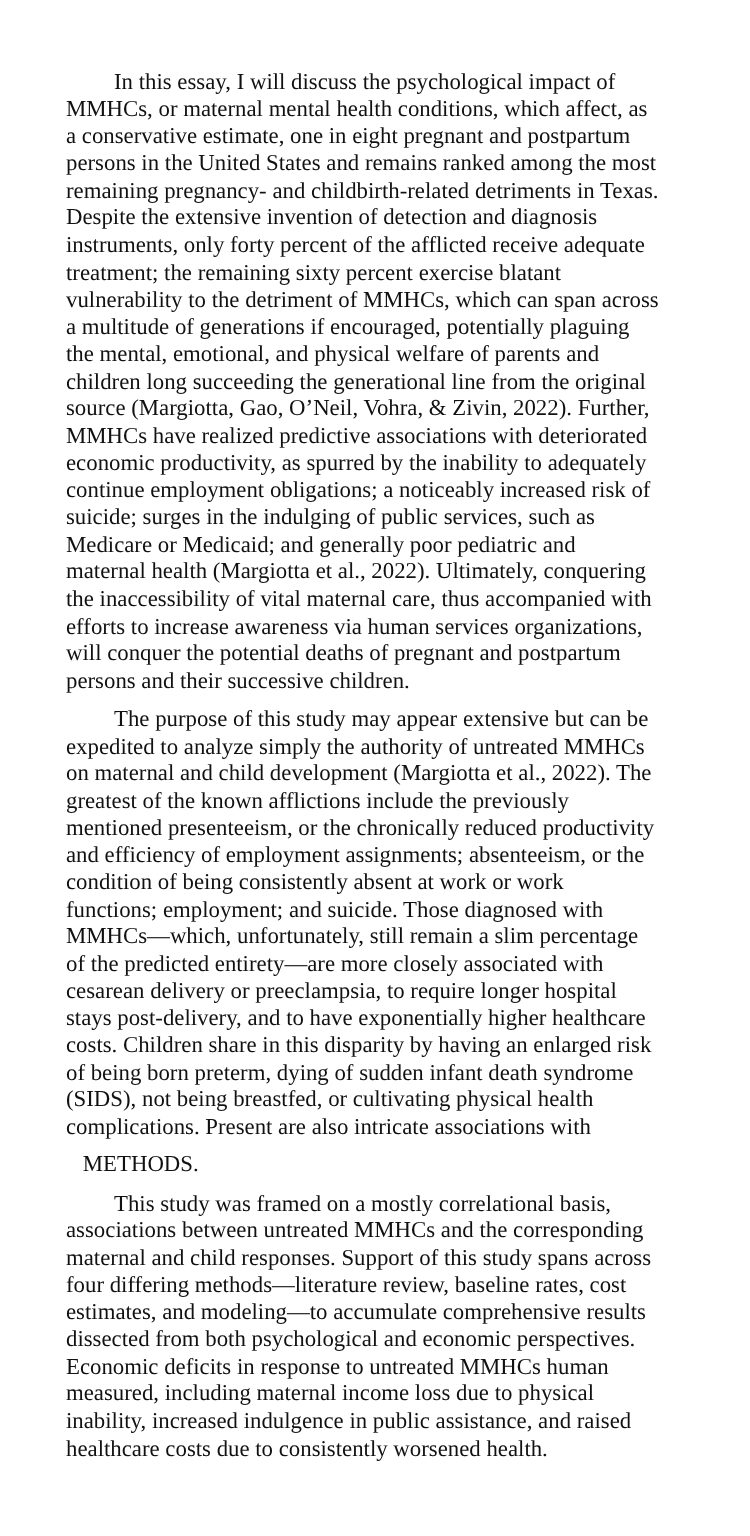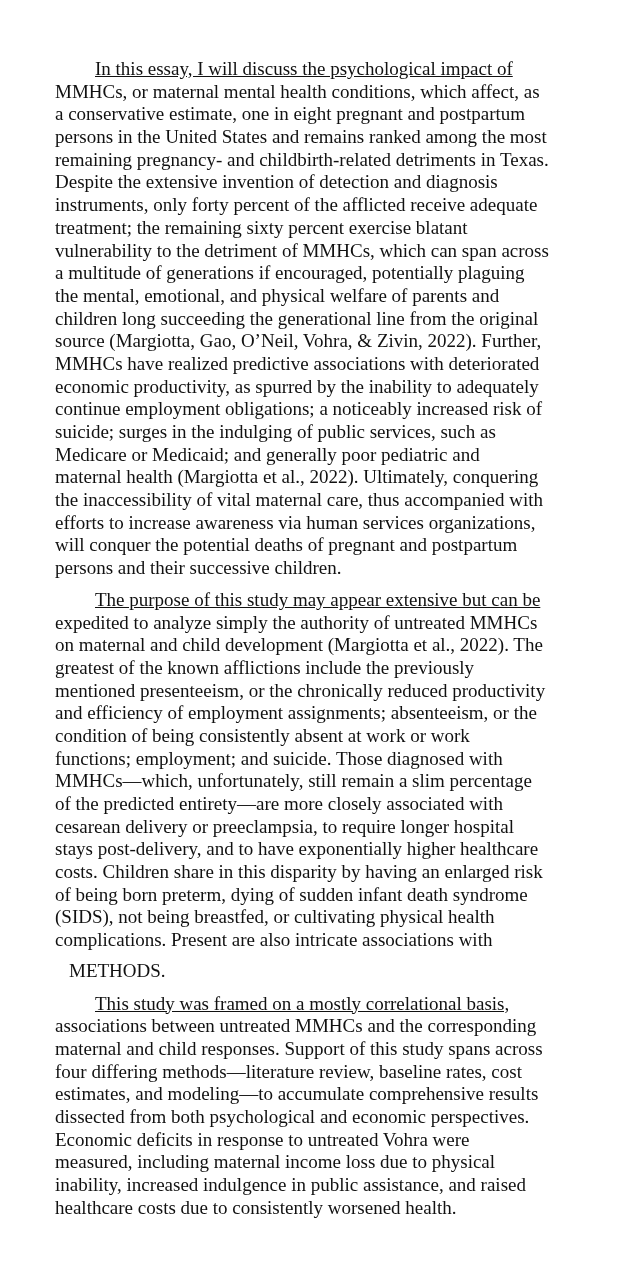--- a/index.html
+++ b/index.html
@@ -1,21 +1,21 @@
 <!DOCTYPE html>
 <html><head>
   <meta charset="utf-8">
   <style>
     html, body { margin: 0; padding: 0; background: #ffffff; }
     body { width: 625px; height: 1280px; overflow: hidden; position: relative; }
     .page { position: absolute; left: 55px; top: 58px; width: 520px;
       font-family: "Liberation Serif", serif; font-size: 19px; color: #111; }
     .para { margin: 0; }
     .line { display: block; height: 22.7px; line-height: 22.7px; white-space: nowrap; }
-    .indent { padding-left: 40px; text-decoration: underline; }
+    .indent { padding-left: 40px; }
     #p1 { margin-top: 0; }
     #p2 { margin-top: 9px; }
     .heading { font-weight: normal; height: 22.7px; line-height: 22.7px; margin-top: 8px; margin-bottom: 10px; margin-left: 14px; }
   </style>
 </head>
 <body>
 
 <div class="page">
   <div class="para" id="p1">
       <span class="line indent">In this essay, I will discuss the psychological impact of</span>
@@ -61,18 +61,18 @@
       <span class="line">complications. Present are also intricate associations with</span>
     </div>
   <div class="heading">METHODS.</div>
   <div class="para" id="p3">
       <span class="line indent">This study was framed on a mostly correlational basis,</span>
       <span class="line">associations between untreated MMHCs and the corresponding</span>
       <span class="line">maternal and child responses. Support of this study spans across</span>
       <span class="line">four differing methods—literature review, baseline rates, cost</span>
       <span class="line">estimates, and modeling—to accumulate comprehensive results</span>
       <span class="line">dissected from both psychological and economic perspectives.</span>
-      <span class="line">Economic deficits in response to untreated Vohra were</span>
+      <span class="line">Economic deficits in response to untreated MMHCs human</span>
       <span class="line">measured, including maternal income loss due to physical</span>
       <span class="line">inability, increased indulgence in public assistance, and raised</span>
       <span class="line">healthcare costs due to consistently worsened health.</span>
     </div>
 </div>
 
 </body></html>

